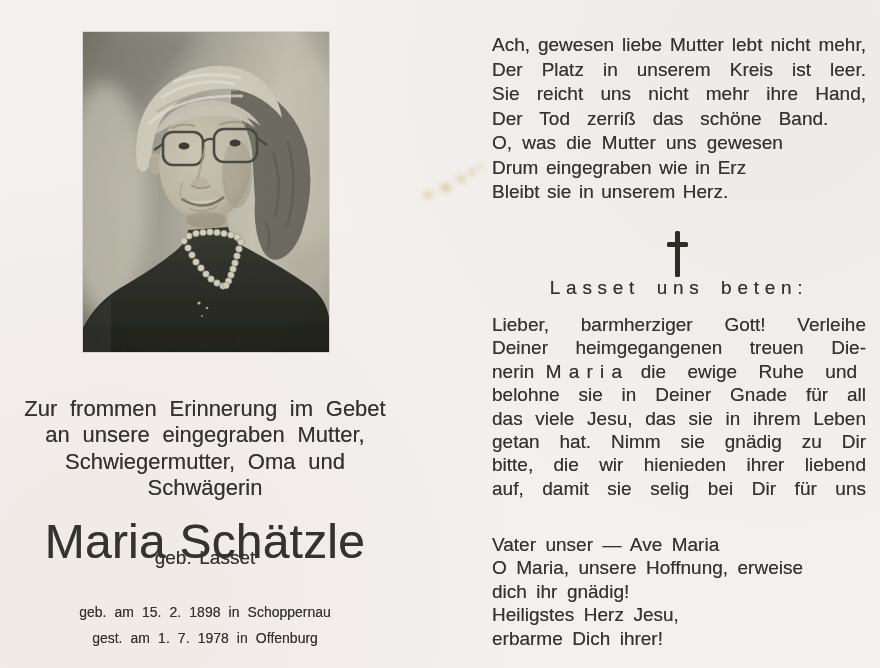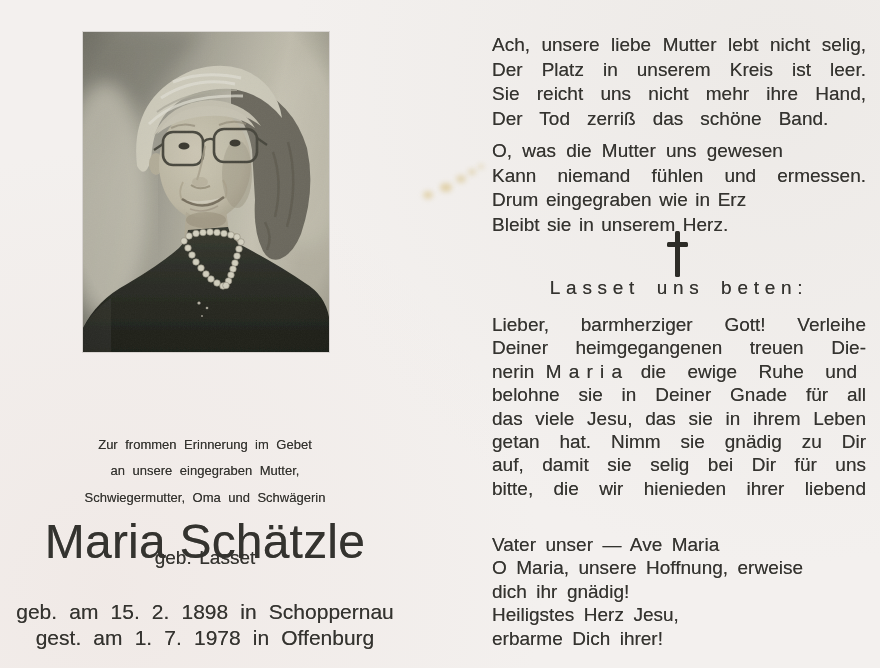--- a/index.html
+++ b/index.html
@@ -21,34 +21,34 @@
 
   
   .photo {
     position:absolute; left:83px; top:32px; width:246px; height:320px;
     box-shadow:0 0 0 1px rgba(125,120,112,.22);
     overflow:hidden;
   }
   .photo svg { display:block; }
 
   .left-block { position:absolute; left:14px; width:382px; text-align:center; }
-  .intro { top:396px; font-size:13px; line-height:26.3px; word-spacing:.3em;margin-top:36px; }
+  .intro { top:396px; font-size:22px; line-height:26.3px; word-spacing:.3em; }
   .name  { top:522px; font-size:48px; line-height:40px; letter-spacing:.2px; }
   .maiden{ top:546px; font-size:19px; line-height:24px; word-spacing:.12em; }
-  .dates { top:599px; font-size:21px; line-height:26px; word-spacing:.3em; }
+  .dates { top:599px; font-size:14px; line-height:26px; word-spacing:.3em; }
 
   
   .right-block { position:absolute; left:492px; width:374px; font-size:19px; }
   .poem    { top:33px;  line-height:24.5px; text-align:left; }
   .prayer  { top:313px; line-height:23.4px; text-align:left; }
   .closing { top:533px; line-height:23.4px; text-align:left; word-spacing:.22em; }
 
   .jl { text-align:justify; text-align-last:justify; }
   .w1 { word-spacing:.12em; }
-  .w2 { word-spacing:.26em;margin-top:8px; }
+  .w2 { word-spacing:.26em; }
   .w3 { word-spacing:.62em; }
   .plain { text-align:left; }
 
   .heading {
     position:absolute; left:492px; width:374px; top:277px;
     font-size:19px; text-align:center;
     letter-spacing:.3em; word-spacing:.3em;
   }
 
   .cross { position:absolute; left:492px; width:374px; top:231px; height:48px; }
@@ -218,46 +218,45 @@
 
   <div class="left-block name txt">Maria Schätzle</div>
   <div class="left-block maiden txt">geb. Lasset</div>
 
   <div class="left-block dates txt">
     <div>geb. am 15. 2. 1898 in Schoppernau</div>
     <div>gest. am 1. 7. 1978 in Offenburg</div>
   </div>
 
   <div class="right-block poem txt">
-    <div class="jl">Ach, unsere liebe Mutter lebt nicht selig,</div>
+    <div class="jl">Ach, gewesen liebe Mutter lebt nicht mehr,</div>
     <div class="jl">Der Platz in unserem Kreis ist leer.</div>
     <div class="jl">Sie reicht uns nicht mehr ihre Hand,</div>
     <div class="w3">Der Tod zerriß das schöne Band.</div>
     <div class="w2">O, was die Mutter uns gewesen</div>
-    <div class="jl">Kann niemand fühlen und ermessen.</div>
     <div class="w1">Drum eingegraben wie in Erz</div>
     <div class="w1">Bleibt sie in unserem Herz.</div>
   </div>
 
   <div class="cross">
     <div class="bar-v"></div>
     <div class="bar-h"></div>
   </div>
 
   <div class="heading txt">Lasset uns beten:</div>
 
   <div class="right-block prayer txt">
     <div class="jl">Lieber, barmherziger Gott! Verleihe</div>
     <div class="jl">Deiner heimgegangenen treuen Die-</div>
     <div class="plain"><span>nerin</span><span class="spname">Maria</span><span class="wsfx">die ewige Ruhe und</span></div>
     <div class="jl">belohne sie in Deiner Gnade für all</div>
     <div class="jl">das viele Jesu, das sie in ihrem Leben</div>
     <div class="jl">getan hat. Nimm sie gnädig zu Dir</div>
+    <div class="jl">bitte, die wir hienieden ihrer liebend</div>
     <div class="jl">auf, damit sie selig bei Dir für uns</div>
-    <div class="jl">bitte, die wir hienieden ihrer liebend</div>
   </div>
 
   <div class="right-block closing txt">
     <div>Vater unser — Ave Maria</div>
     <div>O Maria, unsere Hoffnung, erweise</div>
     <div>dich ihr gnädig!</div>
     <div>Heiligstes Herz Jesu,</div>
     <div>erbarme Dich ihrer!</div>
   </div>
 

